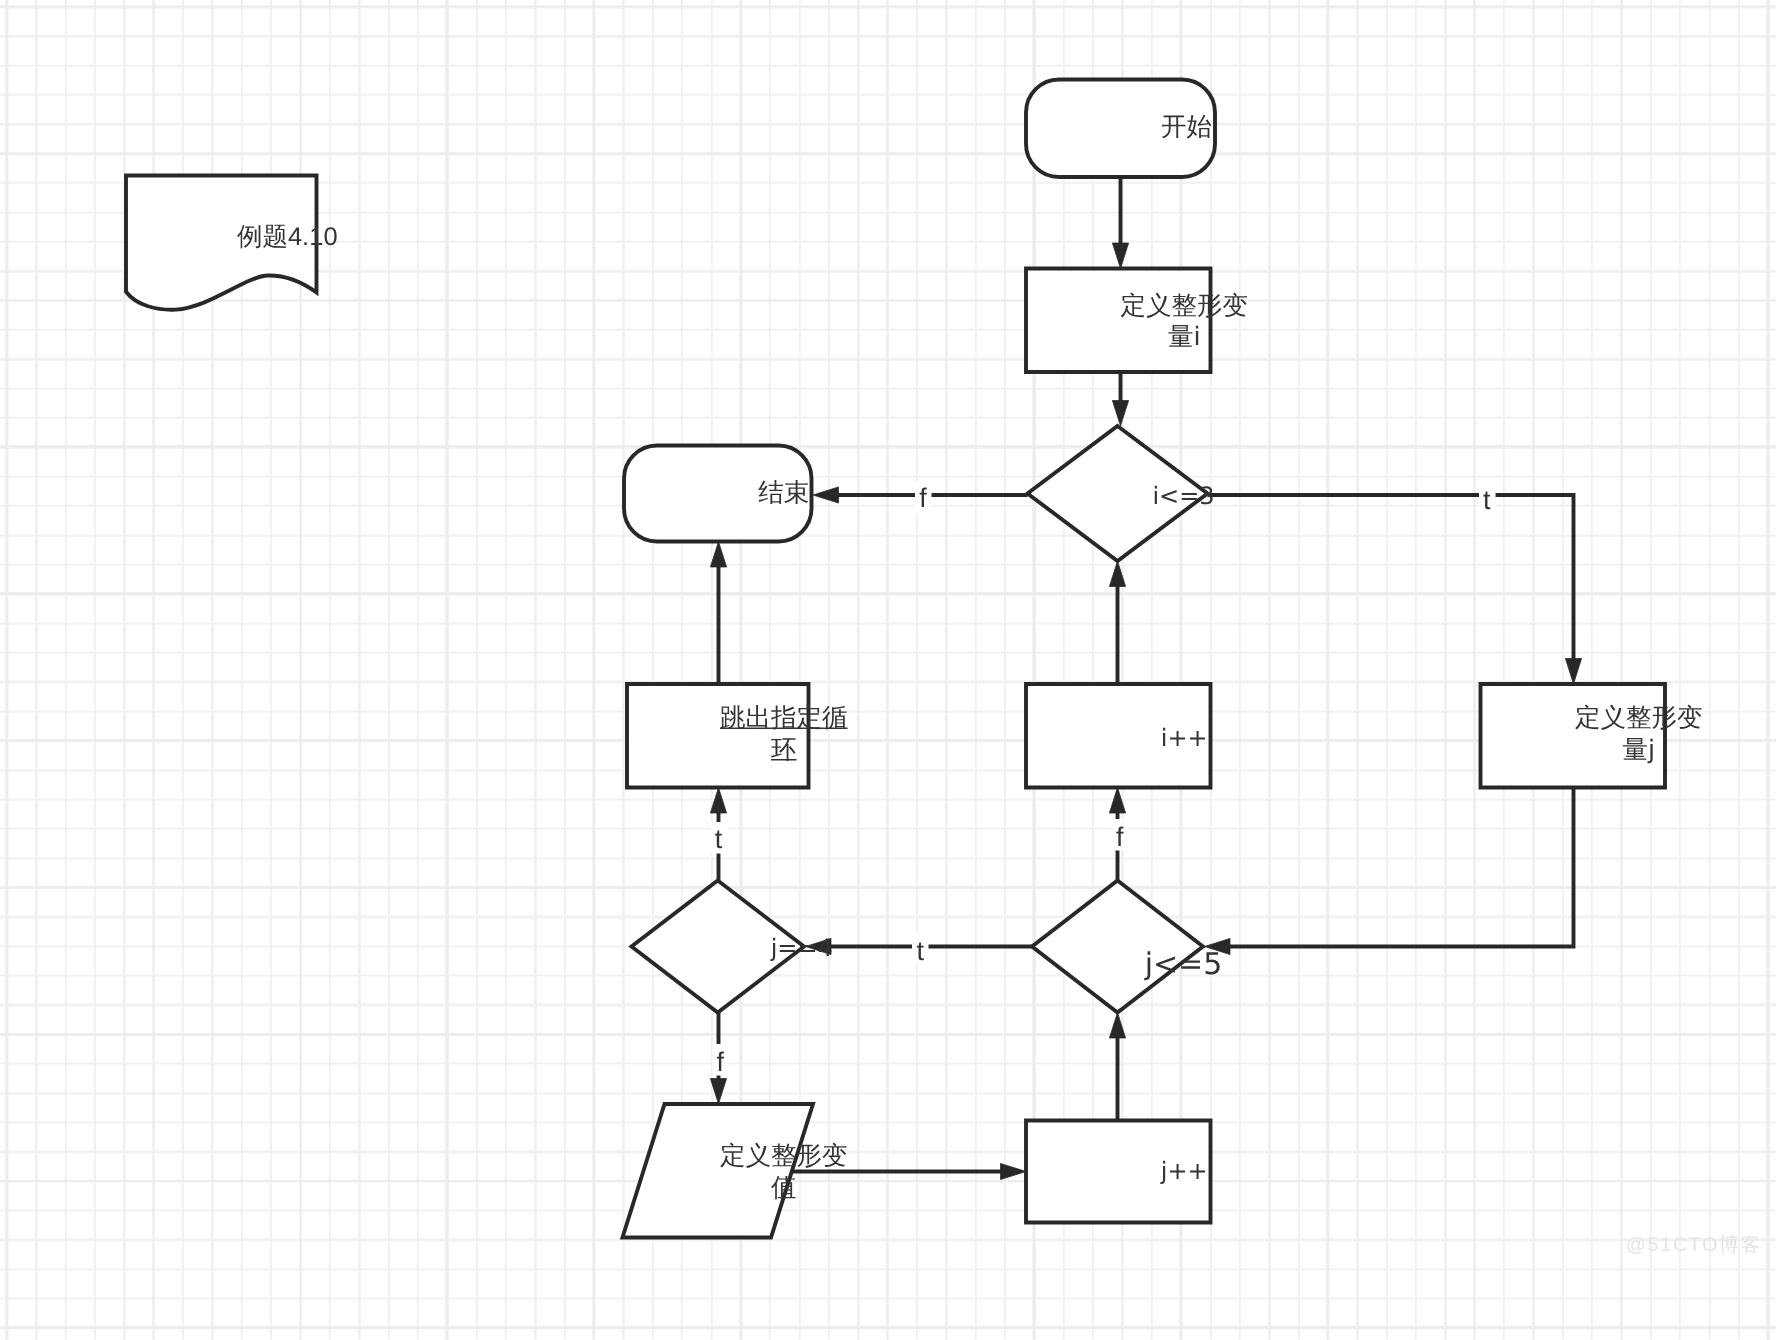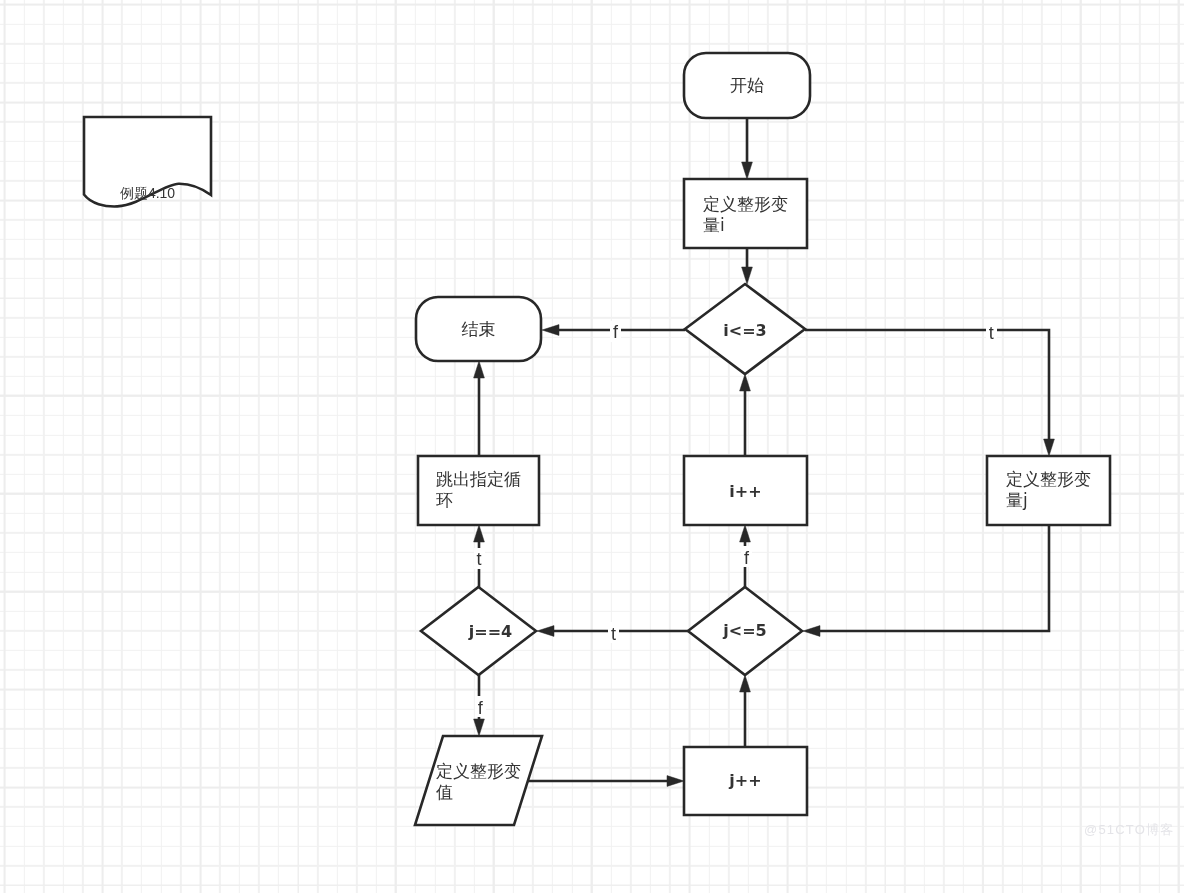--- a/index.html
+++ b/index.html
@@ -6,26 +6,26 @@
   html,body{margin:0;padding:0;}
   body{
     width:1184px;height:893px;overflow:hidden;background:#ffffff;
     font-family:"Liberation Sans",sans-serif;
     -webkit-font-smoothing:antialiased;
   }
   #canvas{position:absolute;left:0;top:0;width:1184px;height:893px;background:#fff;}
   #grid{position:absolute;left:0;top:0;width:1184px;height:893px;}
   svg.layer{position:absolute;left:0;top:0;width:1184px;height:893px;overflow:visible;}
   .node-text{
-    position:absolute;color:#333;text-align:left;
+    position:absolute;color:#333;text-align:center;
     font-family:"DejaVu Sans","Liberation Sans",sans-serif;
     font-size:17px;line-height:21px;white-space:pre;
-    display:flex;align-items:center;justify-content:center;
+    display:flex;align-items:center;justify-content:center;padding-left:44px;
   }
-  .node-text.latin{font-family:"DejaVu Sans",sans-serif;font-size:16px;font-weight:bold;}
+  .node-text.latin{font-family:"DejaVu Sans",sans-serif;font-size:16px;}
   .node-text.narrow{font-family:"Liberation Sans",sans-serif;}
   .edge-label{position:absolute;color:#333;font-size:18px;text-align:center;
               line-height:18px;background:#fff;}
   .wm{position:absolute;white-space:nowrap;font-family:"Liberation Sans",sans-serif;}
 </style>
 </head>
 <body>
 
 <div id="canvas">
   <div id="grid" style="background: repeating-linear-gradient(to right, rgb(237, 237, 237) 0px, rgb(237, 237, 237) 1.8px, transparent 1.8px, transparent 97.85px) 3.6px 0px, repeating-linear-gradient(rgb(237, 237, 237) 0px, rgb(237, 237, 237) 1.8px, transparent 1.8px, transparent 97.85px) 0px 3.6px, repeating-linear-gradient(to right, rgb(241, 241, 241) 0px, rgb(241, 241, 241) 1.5px, transparent 1.5px, transparent 19.57px) 3.9px 0px, repeating-linear-gradient(rgb(241, 241, 241) 0px, rgb(241, 241, 241) 1.5px, transparent 1.5px, transparent 19.57px) 0px 3.9px;"></div>
@@ -63,33 +63,33 @@
       <path d="M 745 456 L 745 389.5" fill="none" stroke="#282828" stroke-width="2.6"></path>
       <path d="M 745 374 L 750.4 391 L 739.6 391 Z" fill="#282828" stroke="#282828" stroke-width="0.5" stroke-linejoin="miter"></path>
       <path d="M 479 675 L 479 720.5" fill="none" stroke="#282828" stroke-width="2.6"></path>
       <path d="M 479 736 L 473.6 719 L 484.4 719 Z" fill="#282828" stroke="#282828" stroke-width="0.5" stroke-linejoin="miter"></path>
       <path d="M 528 781 L 668.5 781" fill="none" stroke="#282828" stroke-width="2.6"></path>
       <path d="M 684 781 L 667 786.4 L 667 775.6 Z" fill="#282828" stroke="#282828" stroke-width="0.5" stroke-linejoin="miter"></path>
       <path d="M 745 747 L 745 690.5" fill="none" stroke="#282828" stroke-width="2.6"></path>
       <path d="M 745 675 L 750.4 692 L 739.6 692 Z" fill="#282828" stroke="#282828" stroke-width="0.5" stroke-linejoin="miter"></path>
     </svg>
   <div id="texts">
-      <div class="node-text narrow" style="left: 84px; top: 118px; width: 127px; height: 78px; font-size: 14px; margin-top: 36px;">例题4.10</div>
+      <div class="node-text narrow" style="left: 84px; top: 118px; width: 127px; height: 78px; font-size: 17px;">例题4.10</div>
       <div class="node-text" style="left: 684px; top: 53px; width: 126px; height: 65px;">开始</div>
       <div class="node-text" style="left: 684px; top: 180px; width: 123px; height: 69px;">定义整形变
 量i</div>
       <div class="node-text latin" style="left: 685px; top: 285px; width: 120px; height: 90px; font-size: 16px;">i&lt;=3</div>
       <div class="node-text" style="left: 416px; top: 297px; width: 125px; height: 64px;">结束</div>
-      <div class="node-text" style="left: 418px; top: 455px; width: 121px; height: 69px;">跳出指定循
+      <div class="node-text" style="left: 418px; top: 455px; width: 121px; height: 69px; text-decoration: underline;">跳出指定循
 环</div>
       <div class="node-text latin" style="left: 684px; top: 457px; width: 123px; height: 69px; font-size: 16px;">i++</div>
       <div class="node-text" style="left: 987px; top: 455px; width: 123px; height: 69px;">定义整形变
 量j</div>
       <div class="node-text latin" style="left: 433px; top: 587px; width: 115px; height: 88px; font-size: 16px;">j==4</div>
-      <div class="node-text latin" style="left: 688px; top: 586px; width: 114px; height: 88px; font-size: 16px;">j&lt;=5</div>
+      <div class="node-text latin" style="left: 688px; top: 598px; width: 114px; height: 88px; font-size: 20px;">j&lt;=5</div>
       <div class="node-text" style="left: 415px; top: 737px; width: 127px; height: 89px;">定义整形变
 值</div>
       <div class="node-text latin" style="left: 684px; top: 746px; width: 123px; height: 68px; font-size: 16px;">j++</div>
       <div class="edge-label" style="left: 609.9px; top: 320.8px; width: 11px; height: 21px; padding-top: 2.5px; box-sizing: border-box;">f</div>
       <div class="edge-label" style="left: 985.7px; top: 321.3px; width: 11px; height: 21px; padding-top: 2.5px; box-sizing: border-box;">t</div>
       <div class="edge-label" style="left: 473.5px; top: 547.7px; width: 11px; height: 21px; padding-top: 2.5px; box-sizing: border-box;">t</div>
       <div class="edge-label" style="left: 741.1px; top: 546px; width: 11px; height: 21px; padding-top: 2.5px; box-sizing: border-box;">f</div>
       <div class="edge-label" style="left: 608px; top: 622.2px; width: 11px; height: 21px; padding-top: 2.5px; box-sizing: border-box;">t</div>
       <div class="edge-label" style="left: 474.7px; top: 696.1px; width: 11px; height: 21px; padding-top: 2.5px; box-sizing: border-box;">f</div>
       <div class="wm" style="left: 1084px; top: 821px; color: rgb(228, 228, 232); font-size: 13px; letter-spacing: 1.2px;">@51CTO博客</div>

